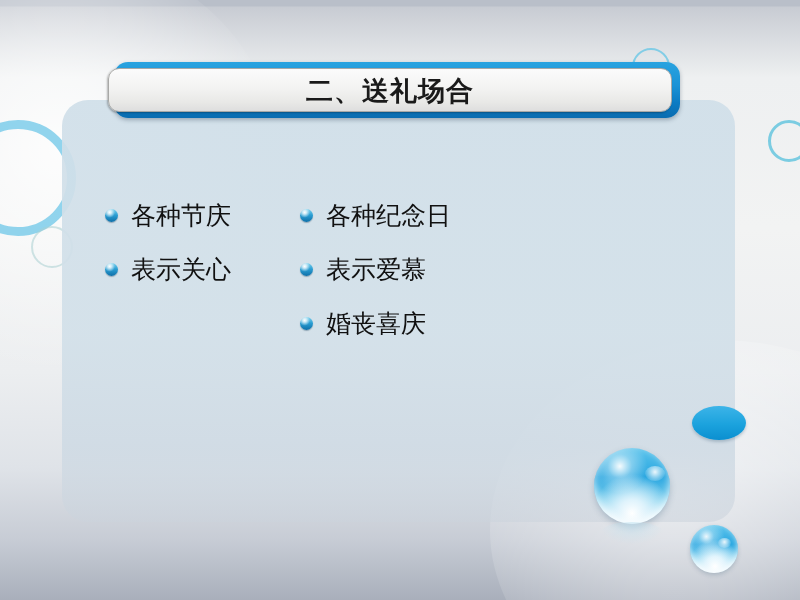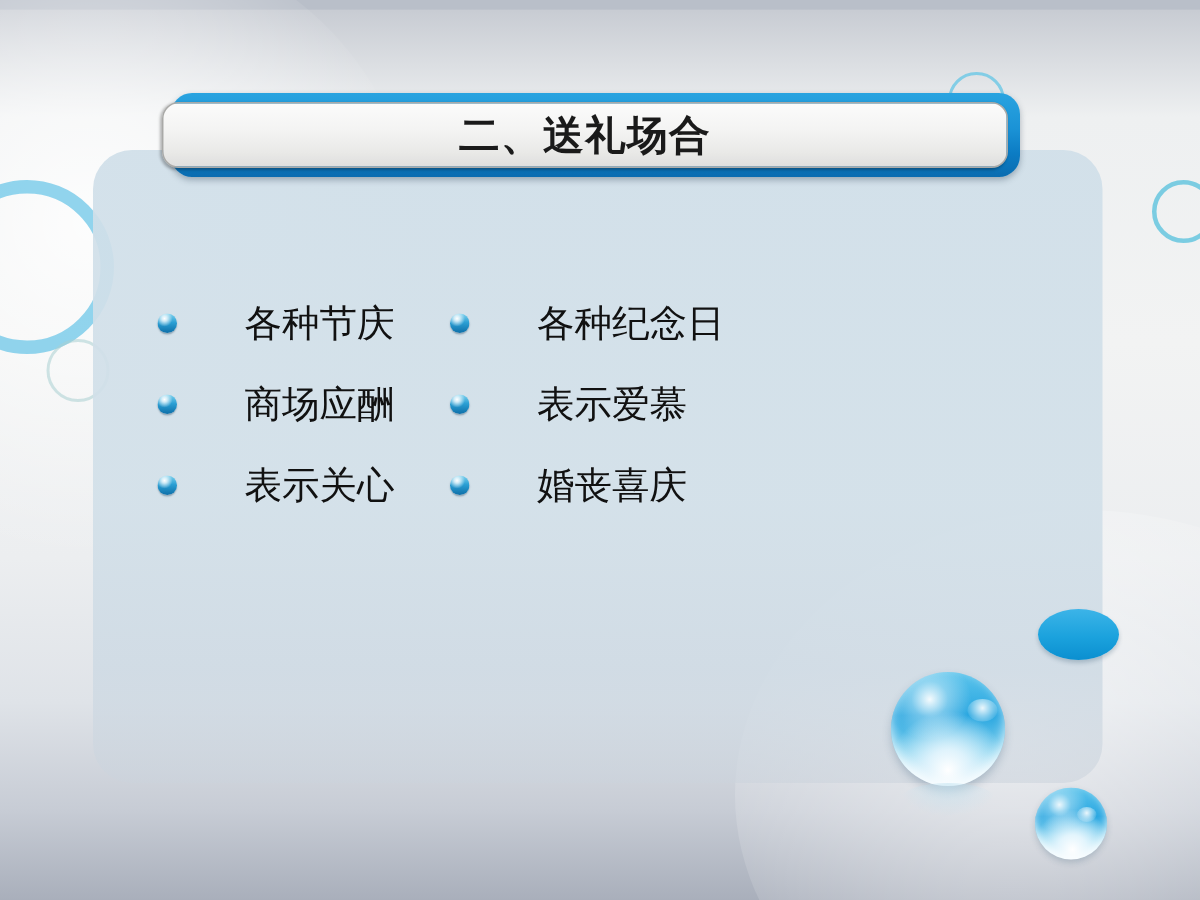--- a/index.html
+++ b/index.html
@@ -159,21 +159,20 @@
     position: absolute;
     top: 0;
   }
   .col-left  { left: 0px; }
   .col-right { left: 195px; }
 
   .bullet-row {
     display: flex;
     align-items: center;
     height: 54px;
-    gap: 32px;
   }
   .bullet-dot {
     width: 13px;
     height: 13px;
     border-radius: 50%;
     flex: 0 0 auto;
     background:
       radial-gradient(circle at 36% 26%, #ffffff 0%, rgba(255,255,255,0.75) 14%, rgba(255,255,255,0) 42%),
       linear-gradient(to bottom, #7fd3ef 0%, #2b9fd4 46%, #0e6fa8 100%);
     box-shadow: 0 1px 1px rgba(20,60,90,0.35);
@@ -281,24 +280,20 @@
 
   <div class="bullet-columns">
 
     <div class="bullet-col col-left">
       <div class="bullet-row">
         <span class="bullet-dot"></span>
         <span class="bullet-text">各种节庆</span>
       </div>
       <div class="bullet-row">
         <span class="bullet-dot"></span>
-        <span class="bullet-text">商场应酬</span>
-      </div>
-      <div class="bullet-row">
-        <span class="bullet-dot"></span>
         <span class="bullet-text">表示关心</span>
       </div>
     </div>
 
     <div class="bullet-col col-right">
       <div class="bullet-row">
         <span class="bullet-dot"></span>
         <span class="bullet-text">各种纪念日</span>
       </div>
       <div class="bullet-row">

